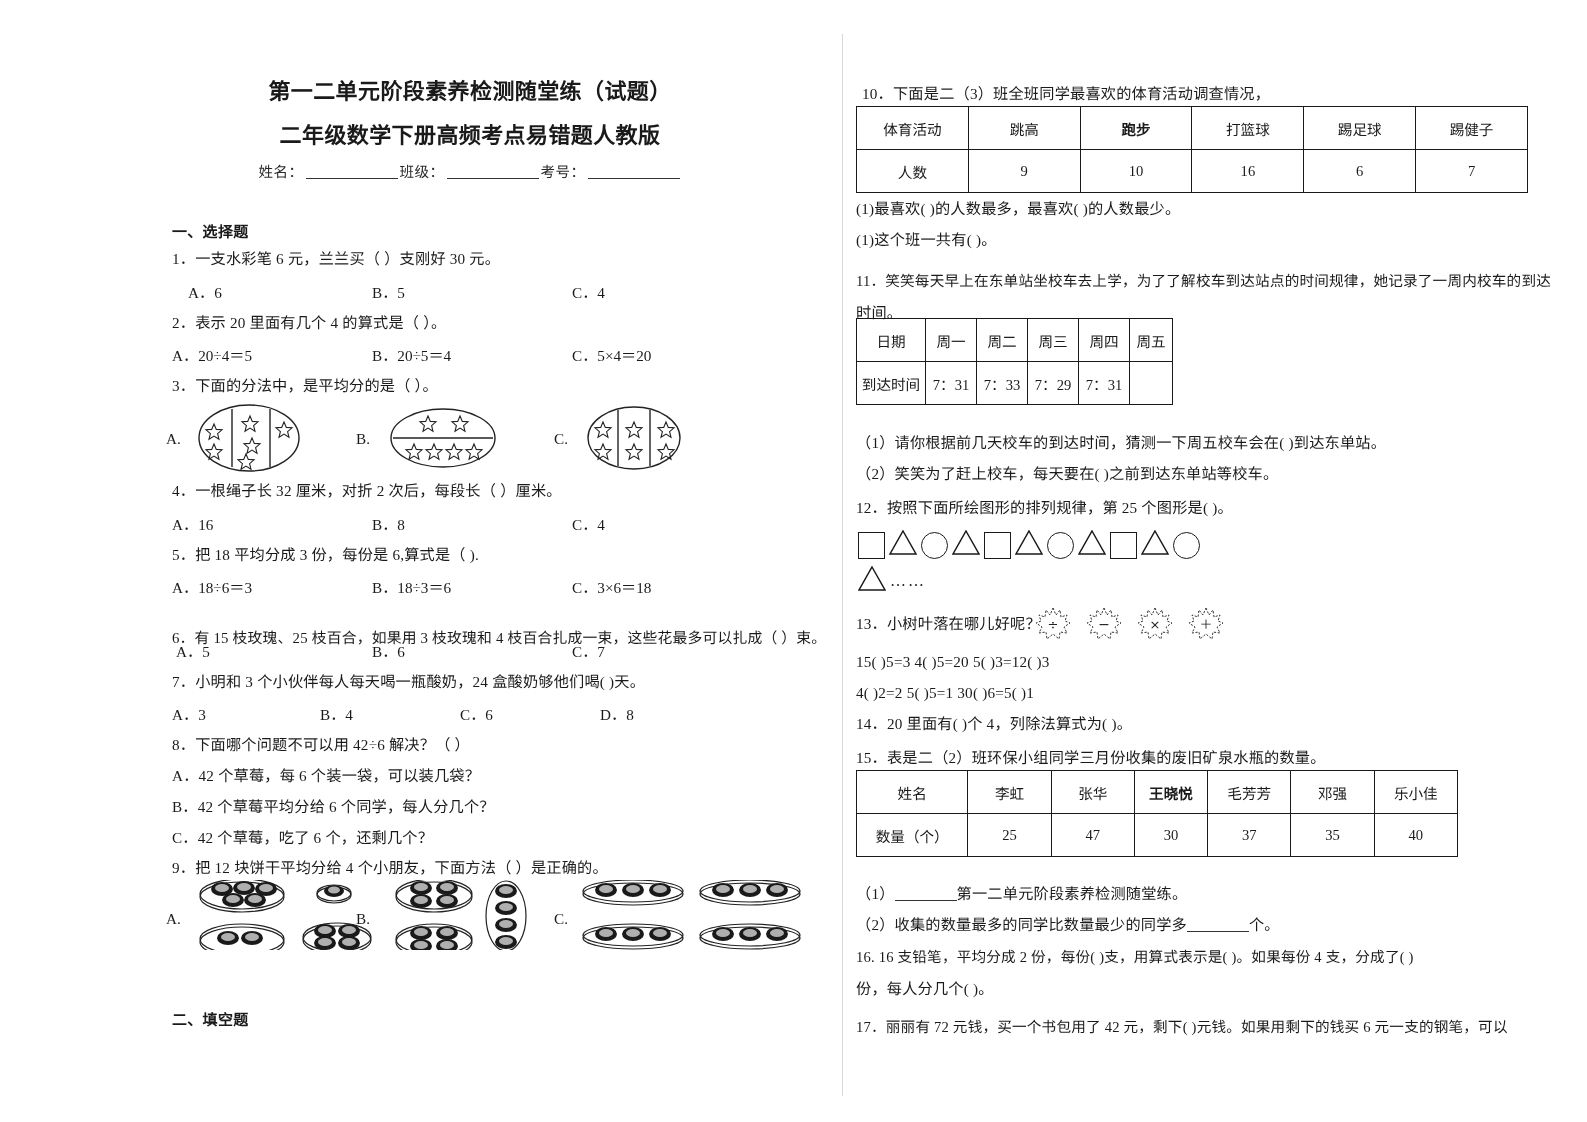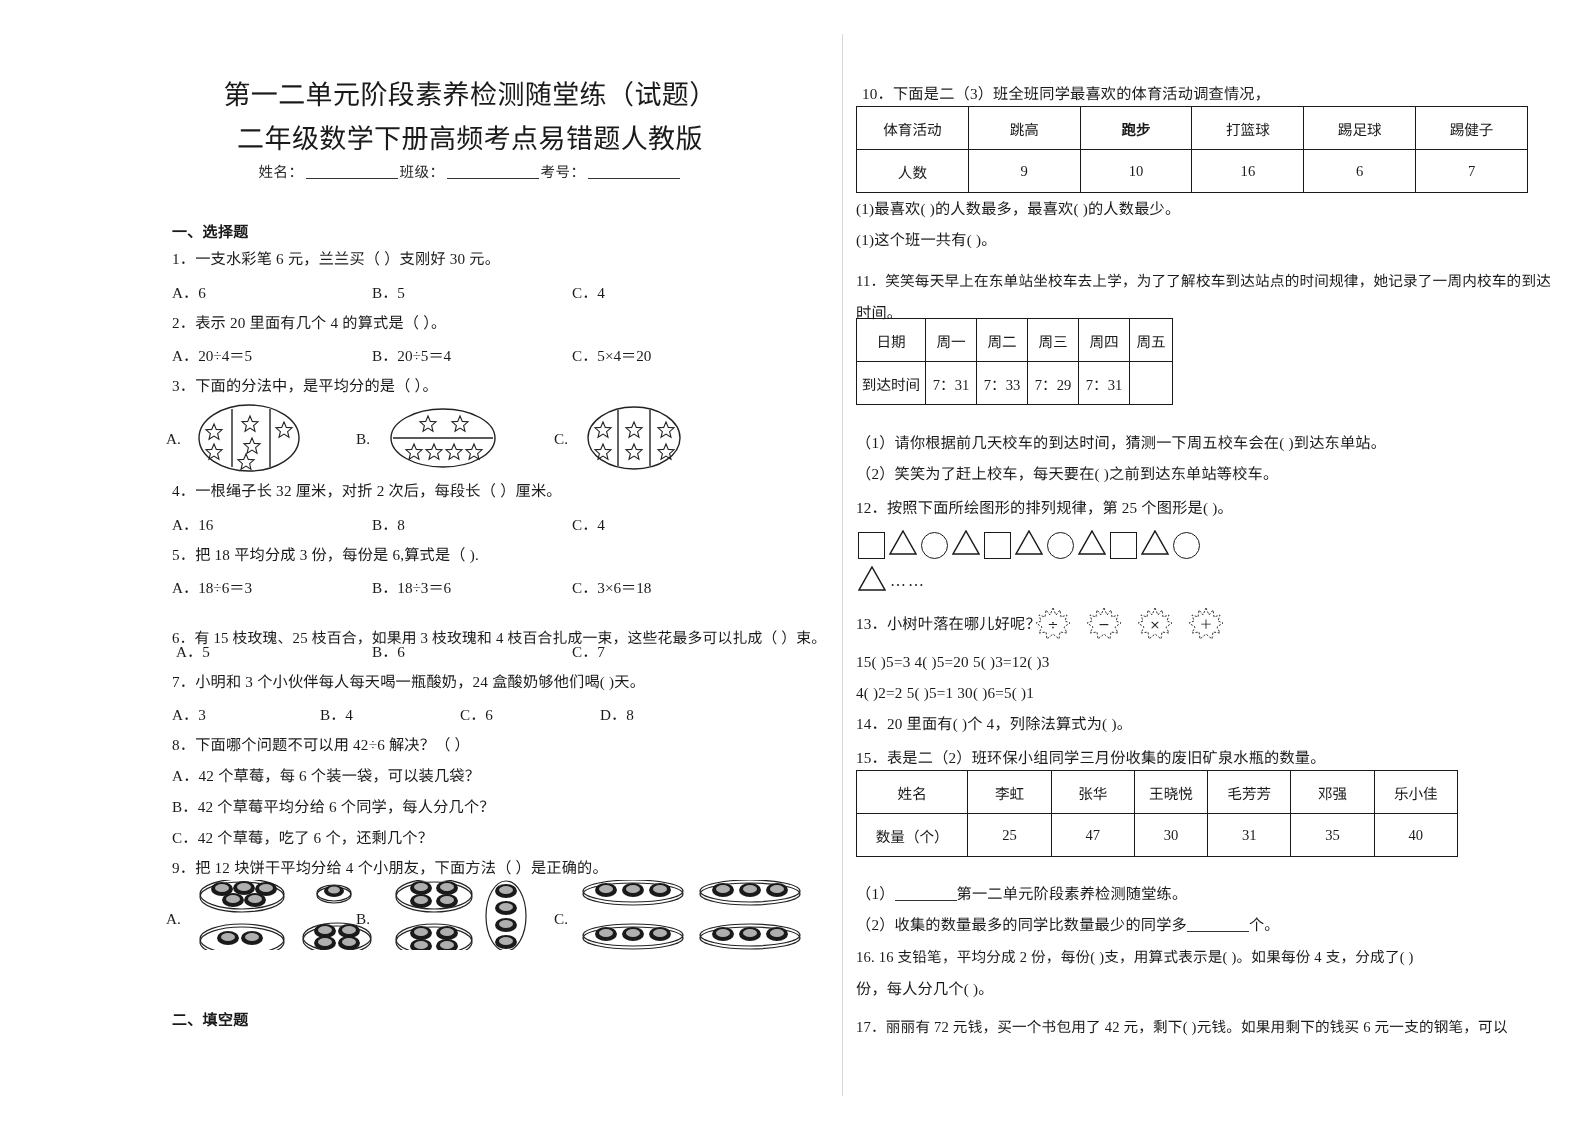--- a/index.html
+++ b/index.html
@@ -19,21 +19,21 @@
   .col-left{left:120px;width:700px;}
   .col-right{left:842px;width:700px;}
   .divider{
     position:absolute;left:842px;top:34px;bottom:26px;width:1px;
     background:#d8d8d8;
   }
 
   
   .doc-title{
     font-family:"DejaVu Sans","Liberation Sans",sans-serif;
-    font-weight:normal;font-size:27px;line-height:1.25;
+    font-weight:bold;font-size:22px;line-height:1.25;
     text-align:center;letter-spacing:.4px;
     white-space:nowrap;
   }
   .title1{position:absolute;left:0;top:78px;width:700px;}
   .title2{position:absolute;left:0;top:122px;width:700px;}
 
   .idline{
     position:absolute;left:0;top:160px;width:700px;
     text-align:center;font-size:14.5px;letter-spacing:.5px;
     font-family:"Liberation Serif",serif;color:#2a2a2a;
@@ -101,21 +101,21 @@
     <div class="doc-title title2">二年级数学下册高频考点易错题人教版</div>
 
     <div class="idline">
       <span>姓名：</span><span class="blank"></span><span>班级：</span><span class="blank"></span><span>考号：</span><span class="blank"></span>
     </div>
 
     <div class="abs sec-head" style="left:52px;top:220px;">一、选择题</div>
 
     <div class="abs q" style="left:52px;top:249px;">1．一支水彩笔 6 元，兰兰买（    ）支刚好 30 元。</div>
     <div class="opts" style="left:52px;top:280px;width:650px;">
-      <span class="o" style="left:0px;">A．6</span>
+      <span class="o" style="left:16px;">A．6</span>
       <span class="o" style="left:200px;">B．5</span>
       <span class="o" style="left:400px;">C．4</span>
     </div>
 
     <div class="abs q" style="left:52px;top:313px;">2．表示 20 里面有几个 4 的算式是（    ）。</div>
     <div class="opts" style="left:52px;top:343px;width:650px;">
       <span class="o" style="left:0px;">A．20÷4＝5</span>
       <span class="o" style="left:200px;">B．20÷5＝4</span>
       <span class="o" style="left:400px;">C．5×4＝20</span>
     </div>
@@ -444,31 +444,31 @@
 
     <div class="abs q" style="left:14px;top:714px;">14．20 里面有(          )个 4，列除法算式为(          )。</div>
 
     <div class="abs q" style="left:14px;top:748px;">15．表是二（2）班环保小组同学三月份收集的废旧矿泉水瓶的数量。</div>
     <table class="grid" style="position:absolute;left:14px;top:770px;width:602px;">
       <tbody>
           <tr>
         <td style="width:110px;">姓名</td>
         <td style="width:82px;">李虹</td>
         <td style="width:82px;">张华</td>
-        <td style="width:72px;">王晓悦</td>
+        <td style="width:72px;font-weight:bold;">王晓悦</td>
         <td style="width:82px;">毛芳芳</td>
         <td style="width:82px;">邓强</td>
         <td style="width:82px;">乐小佳</td>
       </tr>
       <tr>
         <td>数量（个）</td>
         <td>25</td>
         <td>47</td>
         <td>30</td>
-        <td>31</td>
+        <td>37</td>
         <td>35</td>
         <td>40</td>
       </tr>
     </tbody>
       </table>
 
     <div class="abs q" style="left:14px;top:884px;">
       <span>（1）</span><span class="ul"></span><span>第一二单元阶段素养检测随堂练。</span>
     </div>
     <div class="abs q" style="left:14px;top:915px;">

